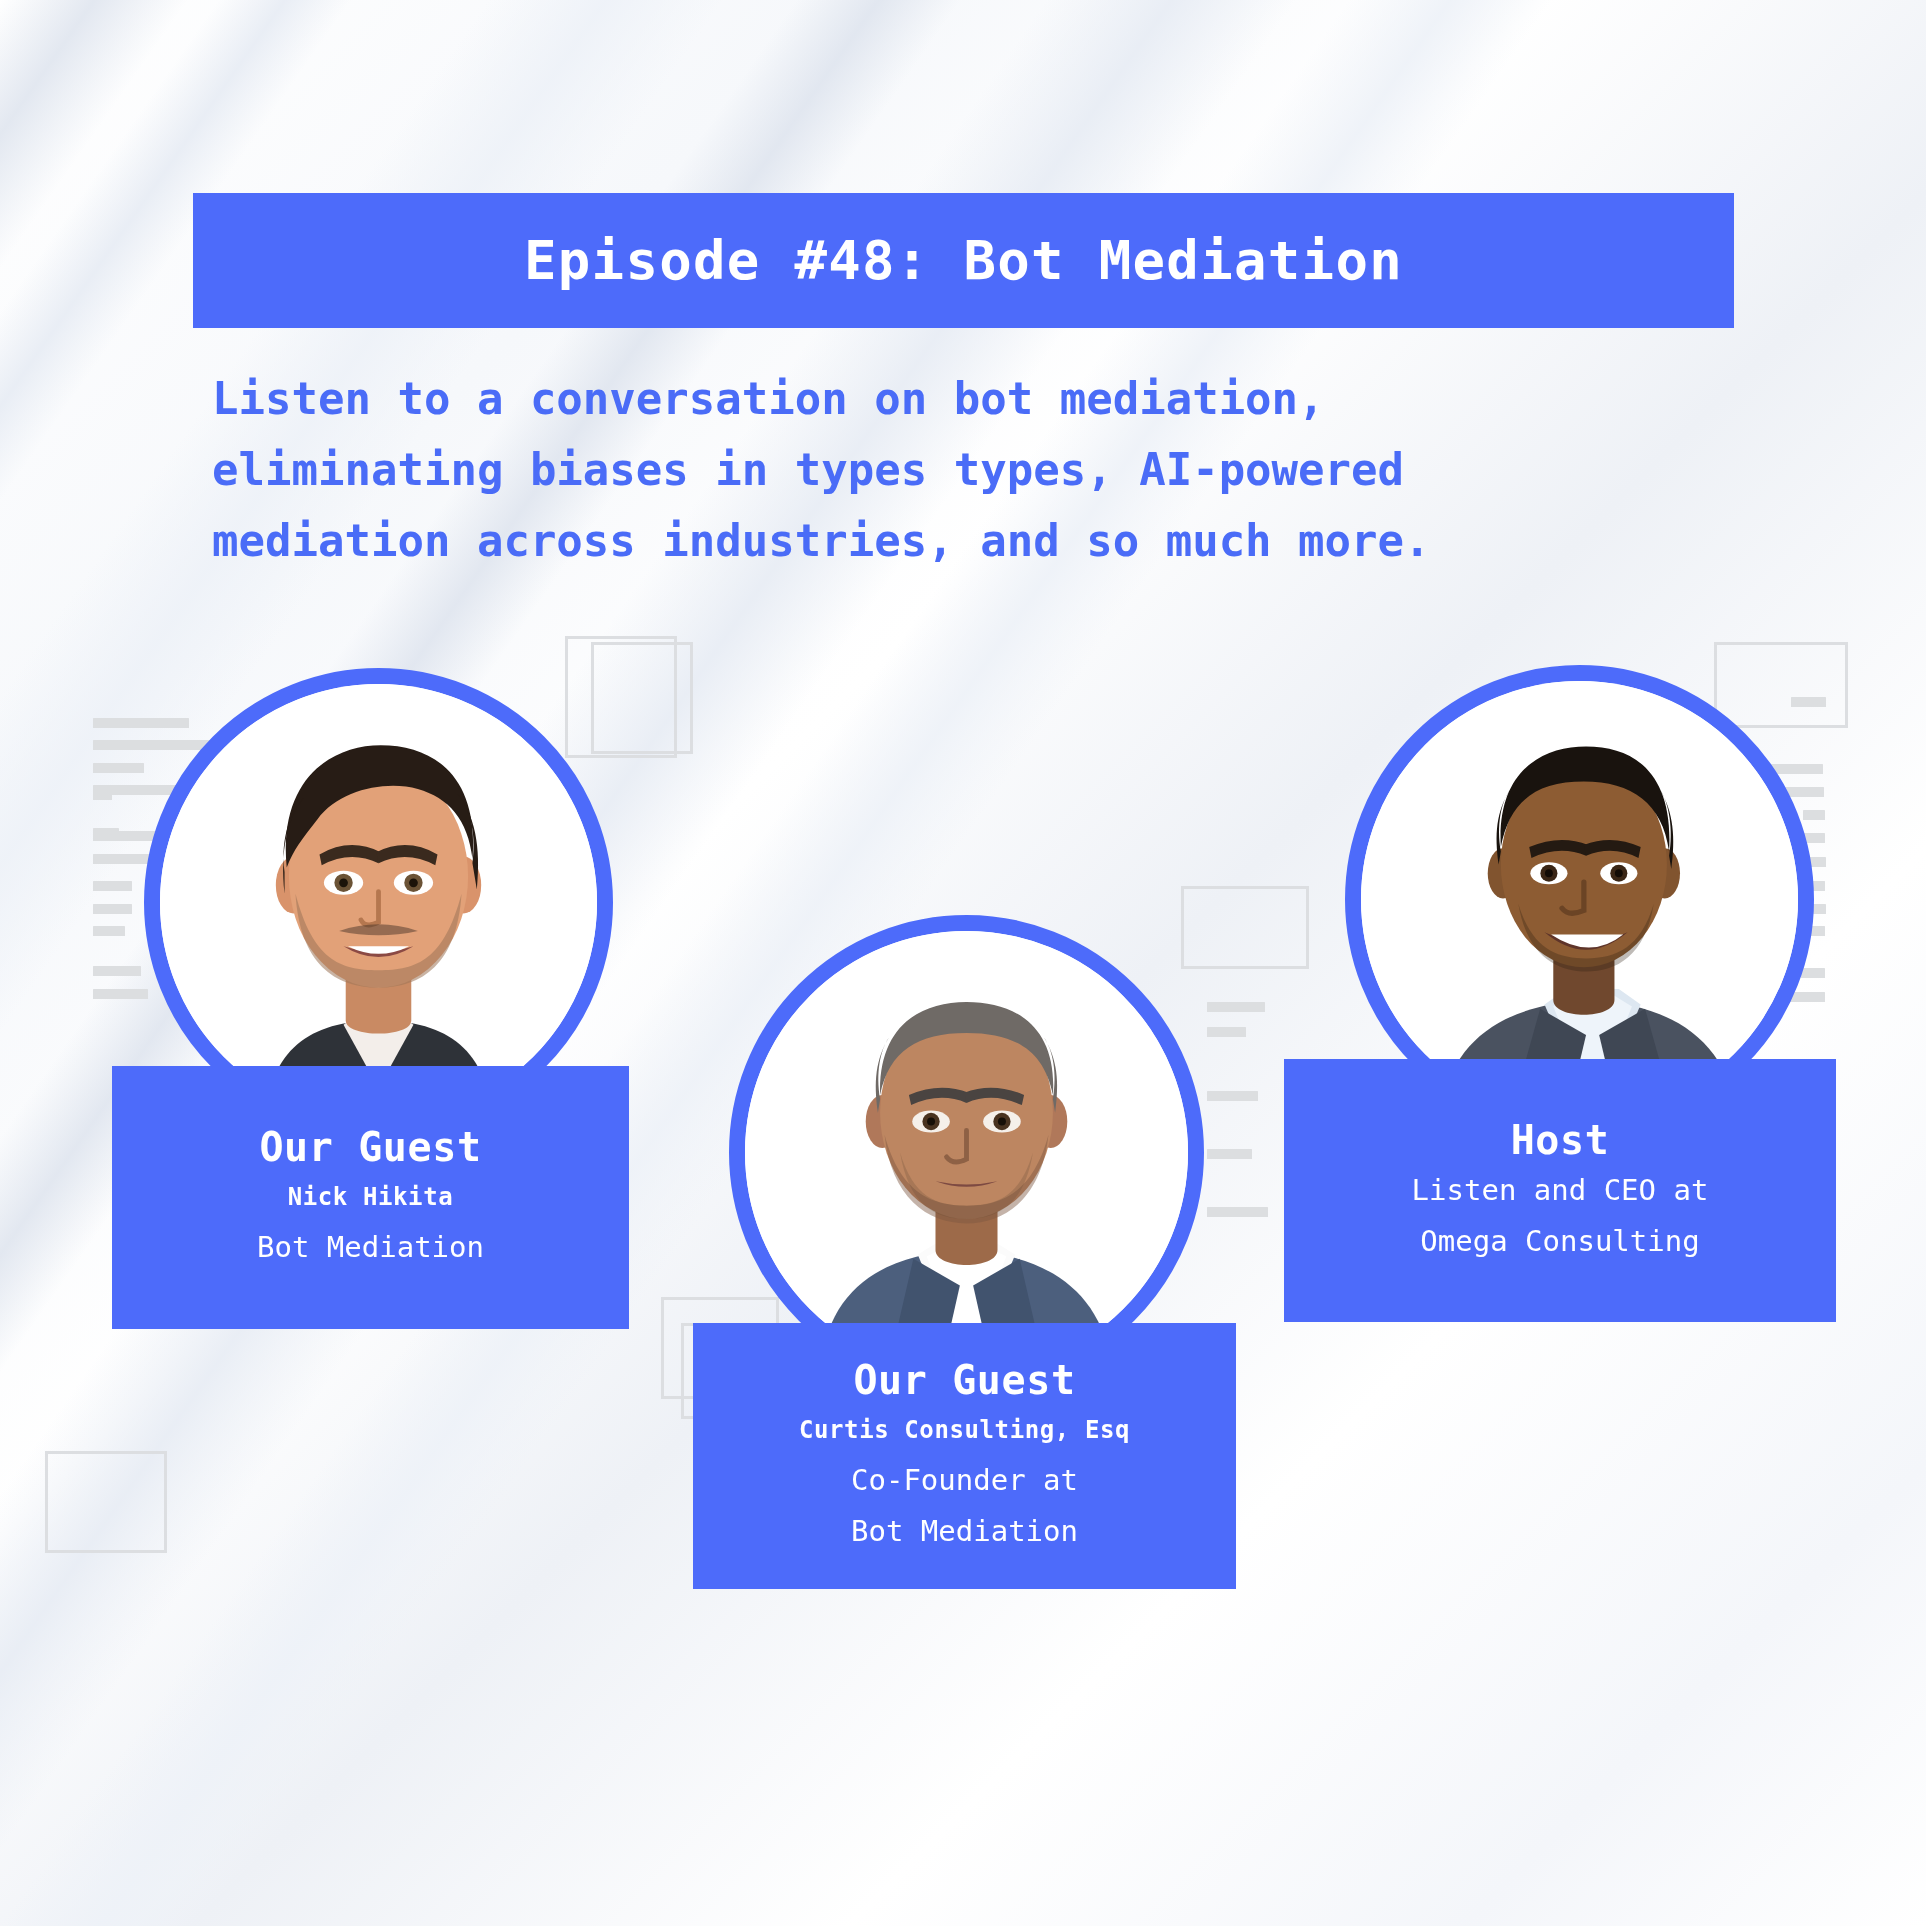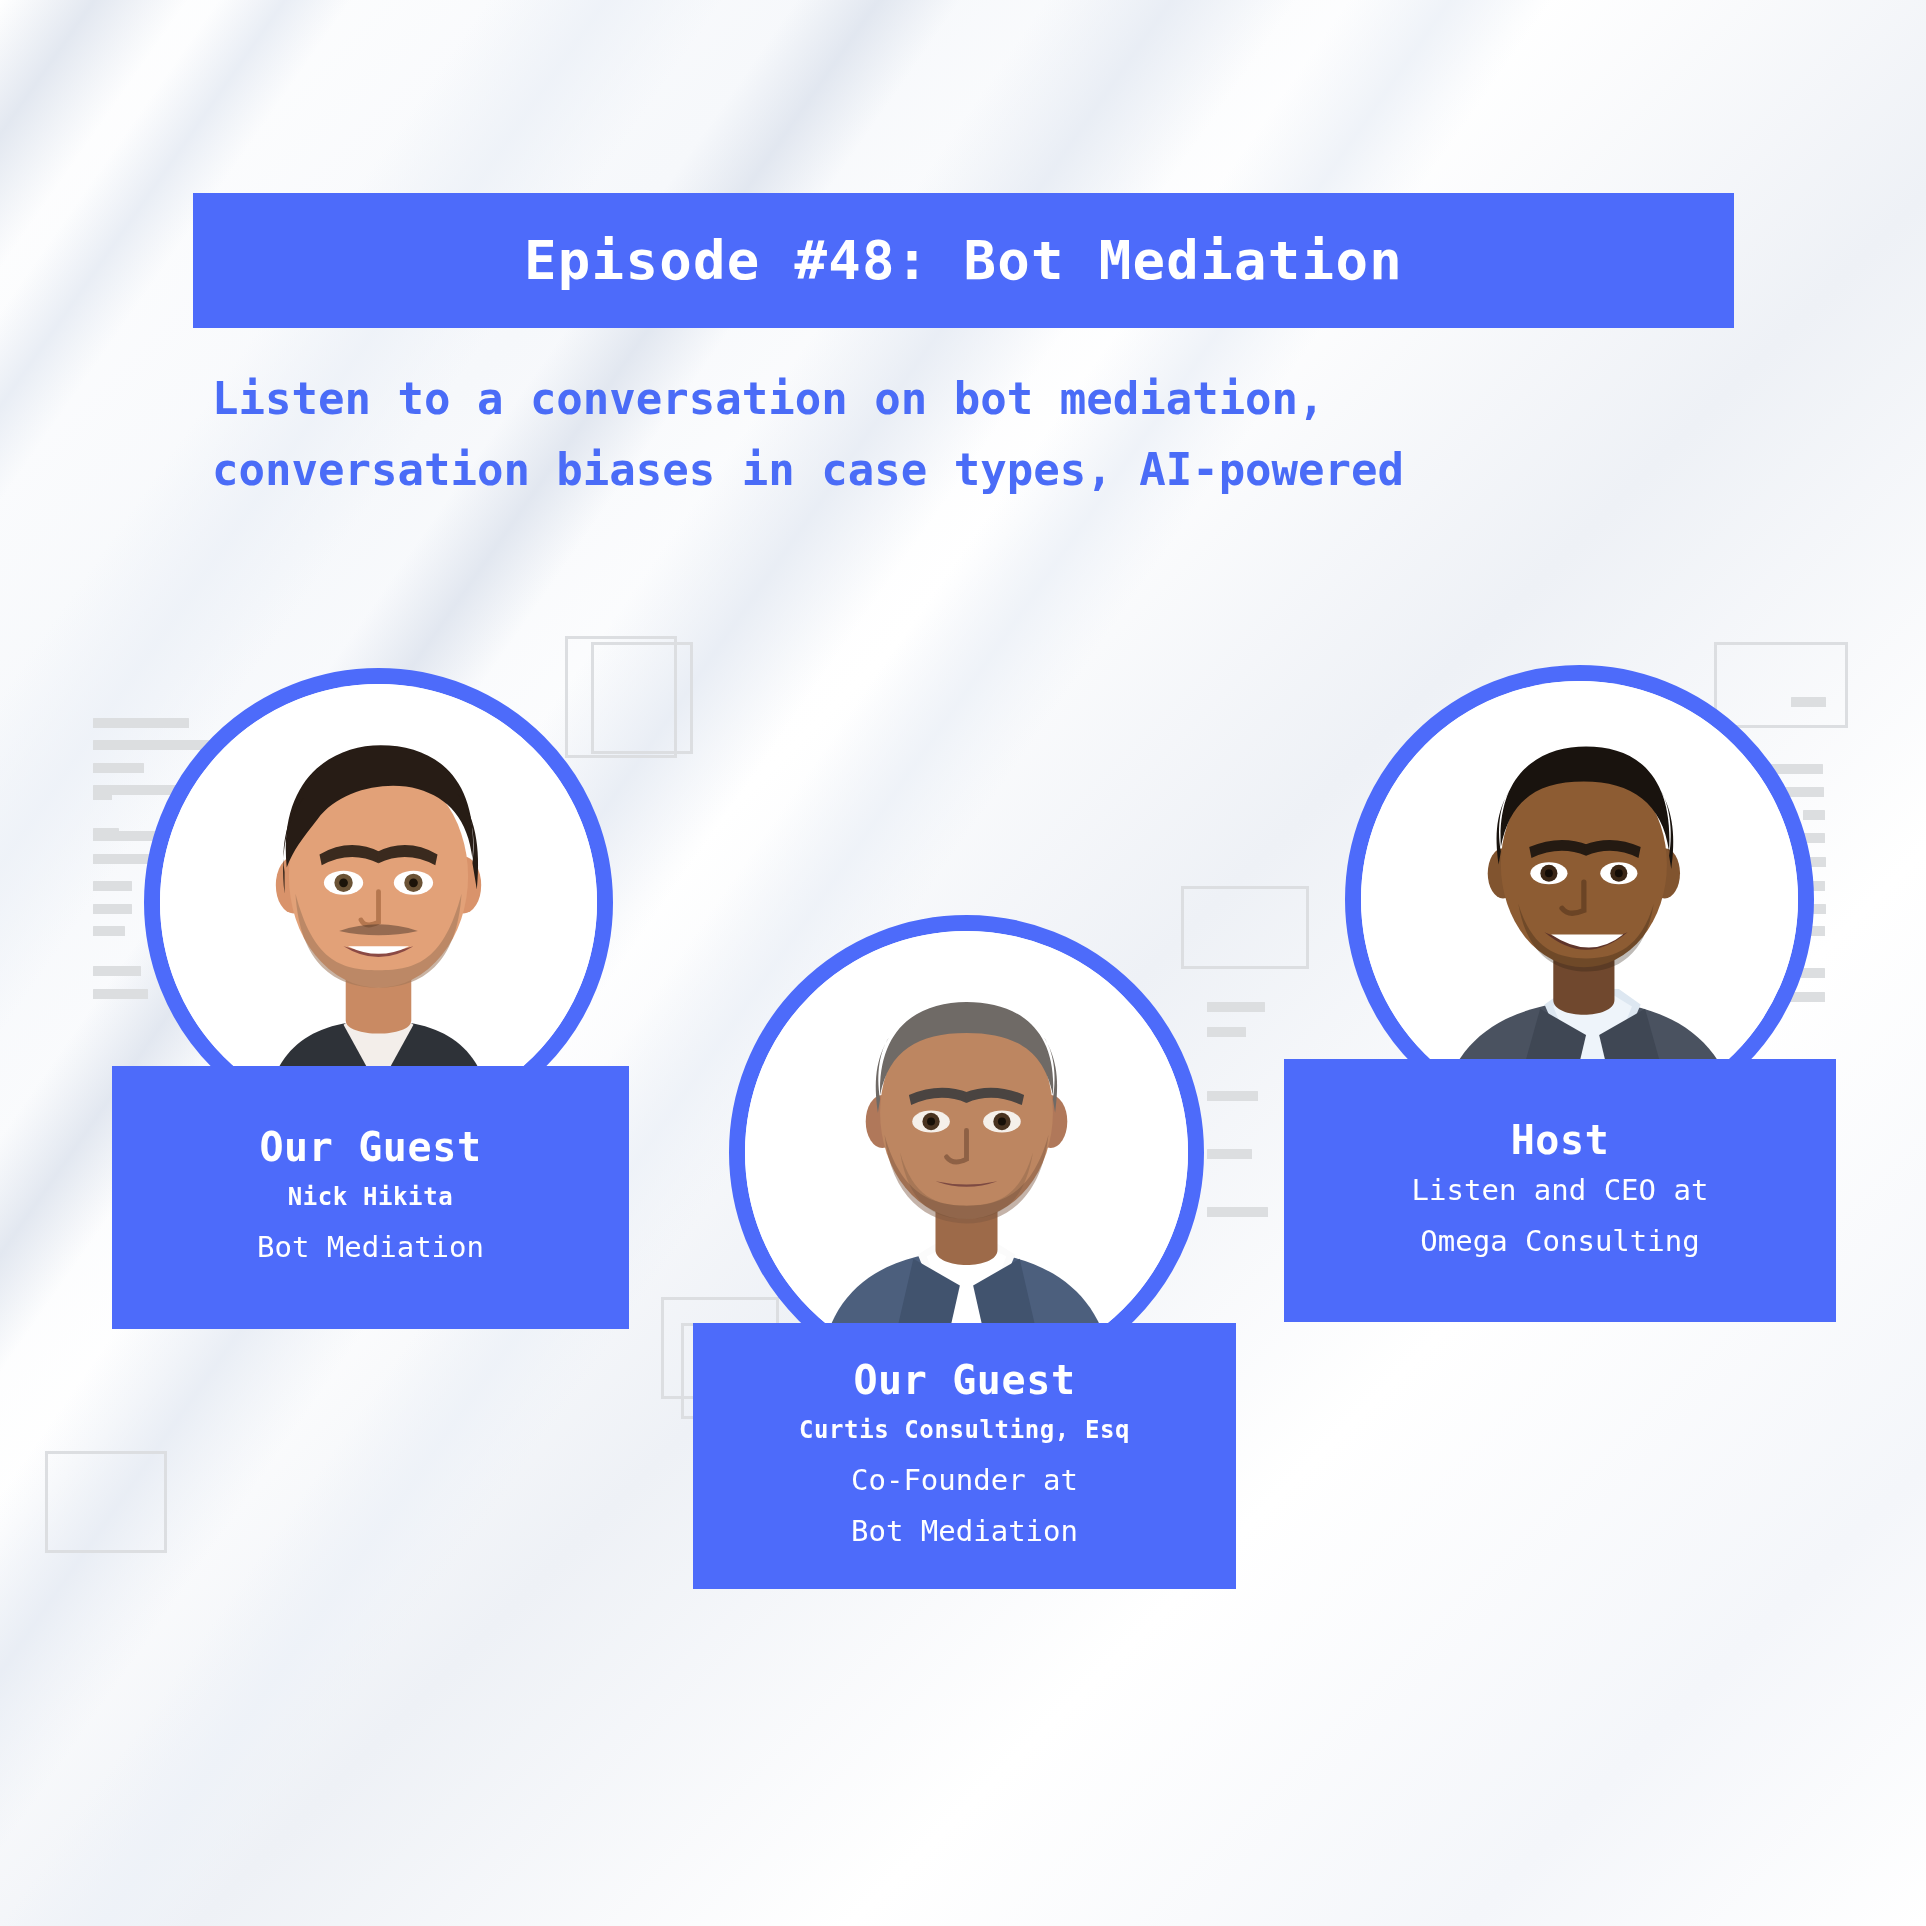--- a/index.html
+++ b/index.html
@@ -118,21 +118,22 @@
   <div class="bg-line" style="left:1207px;top:1091px;width:51px;"></div>
   <div class="bg-line" style="left:1207px;top:1149px;width:45px;"></div>
   <div class="bg-line" style="left:1207px;top:1207px;width:61px;"></div>
 
   <div class="title-bar">
     <div class="title-text">Episode #48: Bot Mediation</div>
   </div>
 
   <div class="subtitle">
     <div>Listen to a conversation on bot mediation,</div>
-    <div>conversation biases in case types, AI-powered</div>
+    <div>eliminating biases in types types, AI-powered</div>
+    <div>mediation across industries, and so much more.</div>
   </div>
 
   <div class="ring" style="left:144px;top:668px;width:437px;height:437px;">
     <svg class="portrait" viewBox="0 0 200 200">
       <rect width="200" height="200" fill="#ffffff"></rect>
 
       <path d="M48 200 C50 168 68 154 100 154 C132 154 150 168 152 200 Z" fill="#2e3238"></path>
       <path d="M84 156 L100 185 L116 156 L108 150 L92 150 Z" fill="#f3eeea"></path>
 
       <path d="M85 126 h30 v28 c0 8 -30 8 -30 0 Z" fill="#c98a63"></path>

